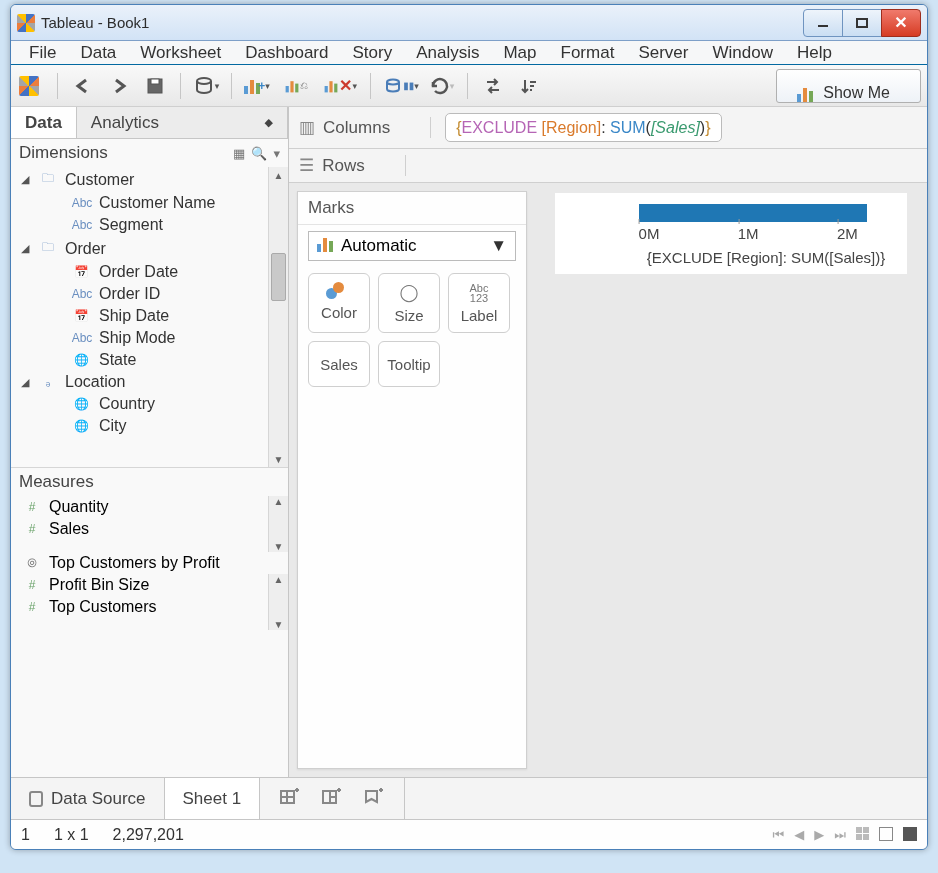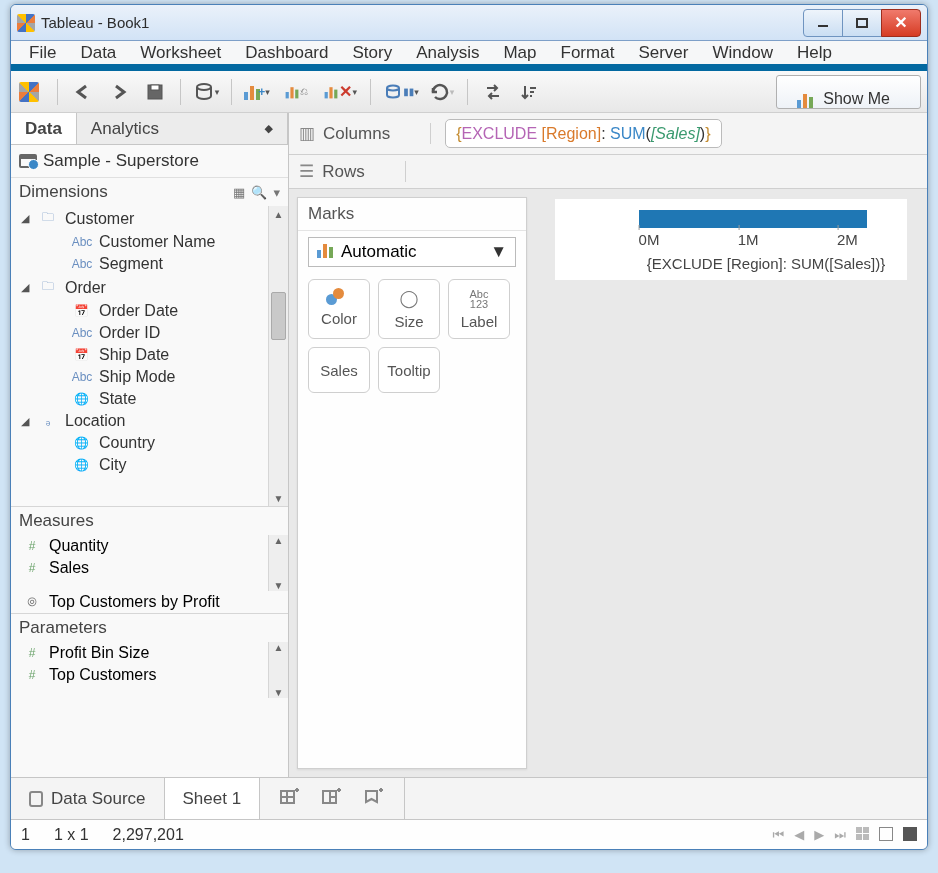--- a/index.html
+++ b/index.html
@@ -10,21 +10,21 @@
   .titlebar { height: 36px; background: linear-gradient(to bottom, #eaf1fa, #d2e3f6); display: flex; align-items: center; padding: 0 6px; border-bottom: 1px solid #7d9fc8; }
   .app-icon { width: 18px; height: 18px; display:inline-block; background: repeating-conic-gradient(#4472c4 0deg 45deg, #eb7d3c 45deg 90deg, #a5a5a5 90deg 135deg, #ffc000 135deg 180deg); border-radius:2px; margin-right:6px;}
   .titletext { font-size: 15px; color: #2d2d2d; flex: 1; }
   .winbtns { display:flex; height: 28px; }
   .winbtn { width: 40px; height:28px; background: linear-gradient(to bottom, #eef4fb, #cadef3); border:1px solid #6f94c0; display:flex; align-items:center; justify-content:center; color:#333; font-size:13px; margin-left:-1px;}
   .winbtn.min { border-top-left-radius:4px; border-bottom-left-radius:4px;}
   .winbtn.close { background: linear-gradient(to bottom, #f07a6c, #d63c24); color:#fff; font-weight:bold; border-color:#9e2d1d; border-top-right-radius:4px; border-bottom-right-radius:4px; font-size:16px;}
   .winbtn.max svg, .winbtn.min svg {stroke:#333;}
 
   
-  .menubar { height: 30px; background: #f6f7f8; border-bottom: 7px solid #0369a1; display:flex; align-items:center; padding: 0 6px; }
+  .menubar { height: 24px; background: #f6f7f8; border-bottom: 1px solid #0369a1; display:flex; align-items:center; padding: 0 6px; }
   .menuitem { font-size: 17px; color: #333; padding: 4px 12px; }
 
   
   .toolbar { height: 42px; background: linear-gradient(to bottom,#f9f9f9,#e8e8e8); border-bottom: 1px solid #cfcfcf; display:flex; align-items:center; padding: 0 6px; gap:6px;}
   .tbtn { width: 30px; height: 30px; display:flex; align-items:center; justify-content:center; color:#555; }
   .tbtn svg { stroke:#555; fill:none; }
   .tdiv { width:1px; height:26px; background:#c6c6c6; margin:0 4px;}
   .showme { margin-left:auto; height:34px; padding:0 30px 0 20px; border:1px solid #b0b0b0; border-radius:3px; background: linear-gradient(to bottom,#fff,#eef2f7); display:flex; align-items:flex-end; gap:10px; font-size:16px; color:#333;}
   .bar-icon { display:inline-flex; gap:2px; align-items:flex-end; height:16px;}
   .bar-icon span { width:4px; display:inline-block;}
@@ -241,24 +241,20 @@
   <div class="main">
 
     <div class="leftpanel">
       <div class="lefttabs">
         <div class="ltab">Data</div>
         <div class="ltab inactive">
             <span>Analytics</span>
             <span class="caret">◆</span>
           </div>
       </div>
-      <div class="datasource-row">
-        <span class="ds-icon"></span>
-        <span>Sample - Superstore</span>
-      </div>
 
       <div class="section-hdr first">
         <span>Dimensions</span>
         <span class="tools">
           <span>▦</span>
           <span>🔍</span>
           <span>▾</span>
         </span>
       </div>
       <div class="tree" style="height:300px; overflow:hidden; position:relative;">
@@ -336,23 +332,20 @@
             <span>▲</span>
             <span>▼</span>
           </div>
       </div>
 
       <div class="row" style="padding-left:8px;">
           <span class="typ set">⦾</span>
           <span>Top Customers by Profit</span>
         </div>
 
-      <div class="section-hdr">
-          <span>Parameters</span>
-        </div>
       <div class="mlist" style="height:56px;">
         <div class="row">
             <span class="typ num">#</span>
             <span>Profit Bin Size</span>
           </div>
         <div class="row">
             <span class="typ num">#</span>
             <span>Top Customers</span>
           </div>
         <div class="mini-scroll">

